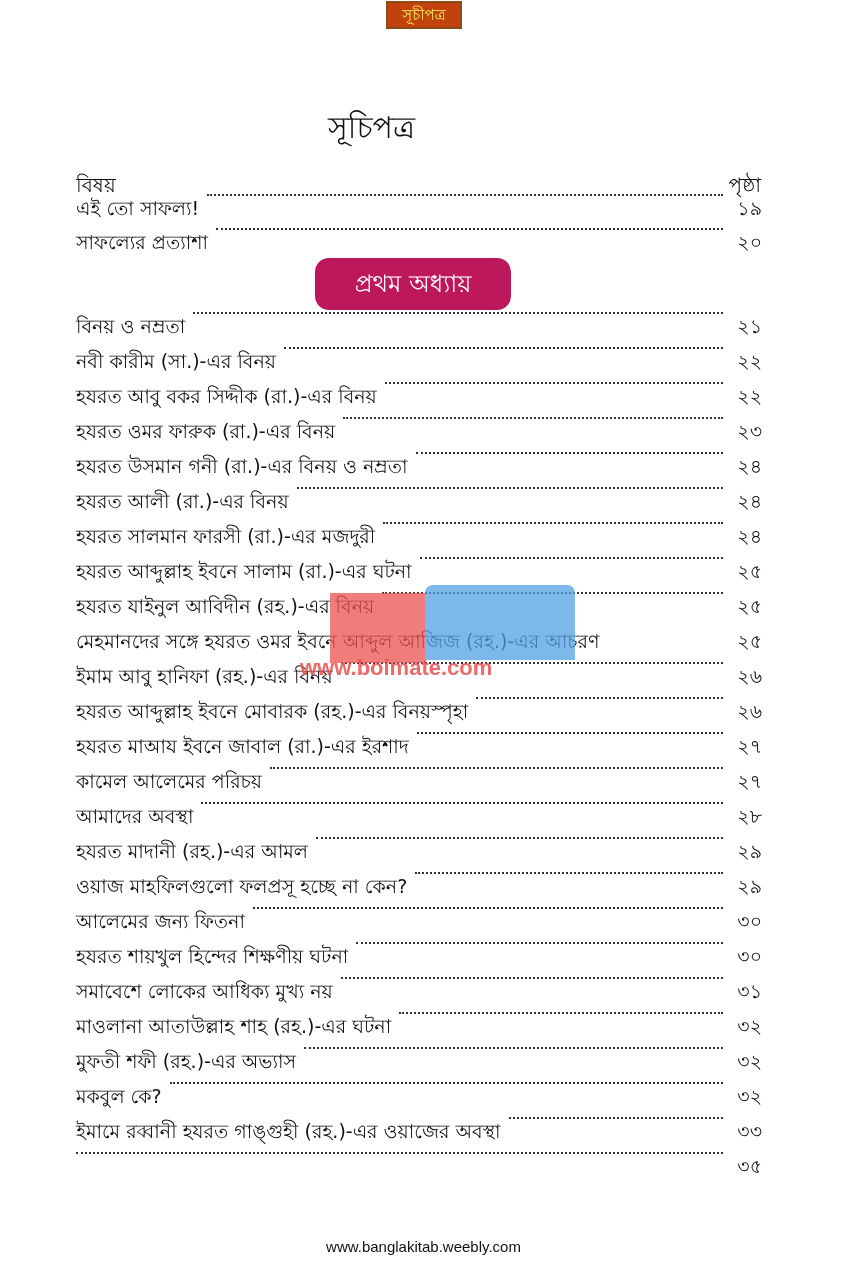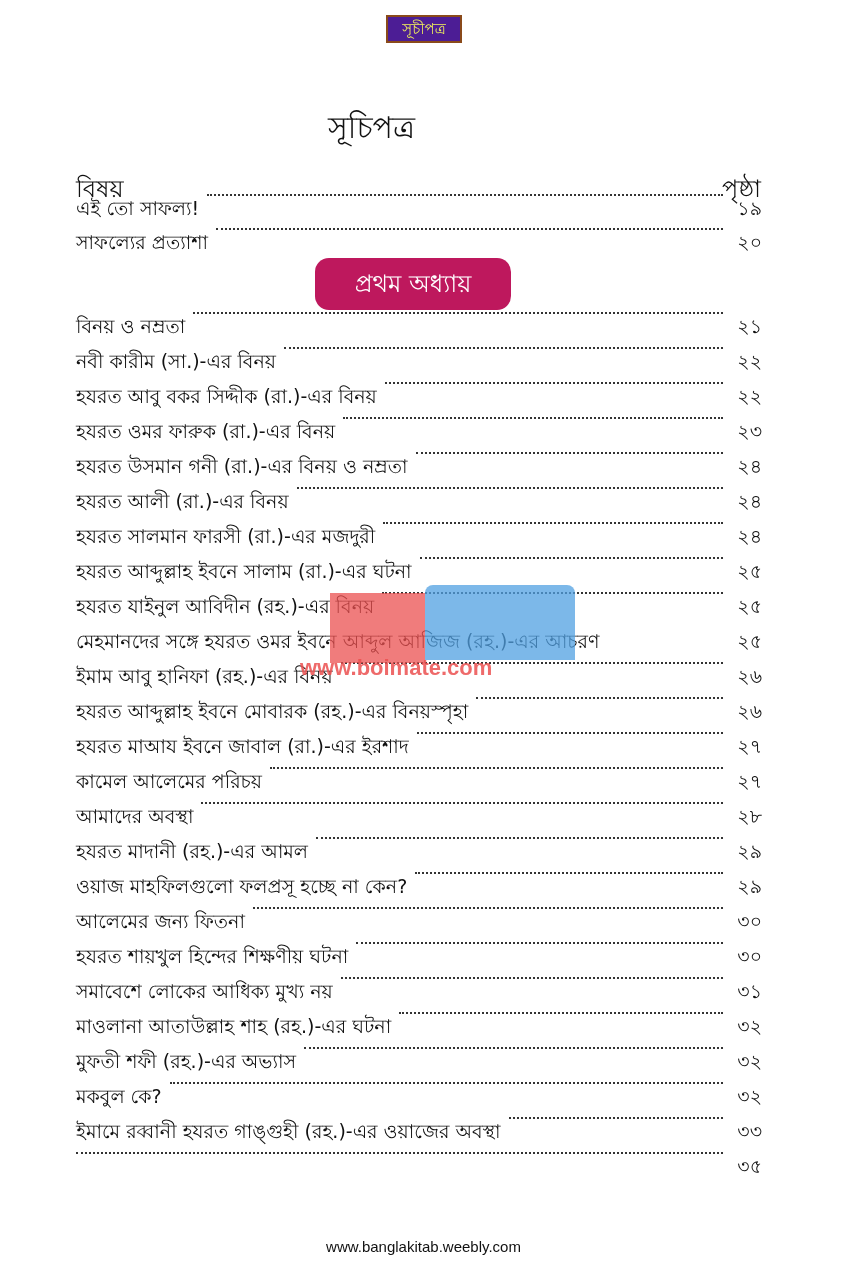--- a/index.html
+++ b/index.html
@@ -1,24 +1,24 @@
 <!DOCTYPE html>
 <html><head>
 <meta charset="utf-8">
 <style>
   html, body { margin:0; padding:0; background:#ffffff; }
   body { width:847px; height:1261px; position:relative; overflow:hidden;
          font-family:"DejaVu Sans", sans-serif; color:#111; }
-  .top-tag { position:absolute; left:386px; top:15px; width:76px; height:28px;
-             background:#4c1d95; border:2px solid #8a4a1a; box-sizing:border-box;
+  .top-tag { position:absolute; left:386px; top:1px; width:76px; height:28px;
+             background:#c2410c; border:2px solid #8a4a1a; box-sizing:border-box;
              color:#f2f25a; font-size:15px; line-height:24px; text-align:center; }
   .page-title { position:absolute; left:0; width:743px; top:84px; text-align:center;
                 font-size:30px; font-weight:normal; color:#111; }
   .head-row { position:absolute; left:76px; right:86px; top:170px; height:30px;
-              font-size:24px; }
+              font-size:20px; }
   .head-row .l { position:absolute; left:0; top:0; }
   .head-row .r { position:absolute; right:0; top:0;font-family:Liberation Mono, monospace; }
   .toc { position:absolute; left:76px; width:686px; top:0; }
   .row { position:absolute; left:0; width:686px; height:34px; display:flex;
          align-items:flex-start; font-size:19px; white-space:nowrap; }
   .row .t { flex:0 0 auto; padding-right:8px; }
   .row .d { flex:1 1 auto; border-bottom:2px dotted #333; margin-bottom:8px; height:0; }
   .row .p { flex:0 0 auto; padding-left:14px; min-width:24px; text-align:right;font-family:Liberation Mono, monospace; }
   .row.nodots .d { border-bottom:none; }
   .chapter { position:absolute; left:315px; top:258px; width:196px; height:52px;

